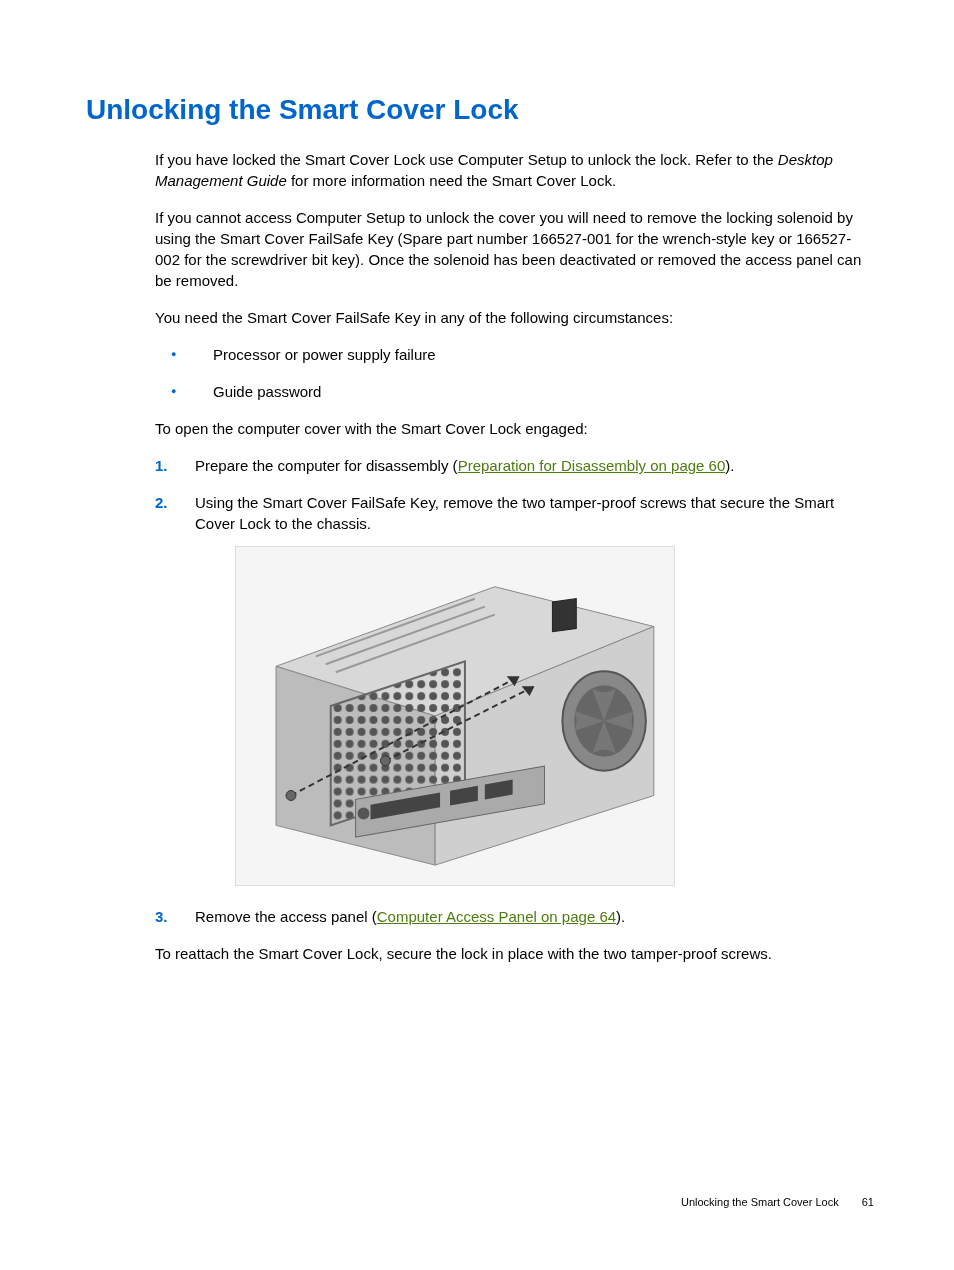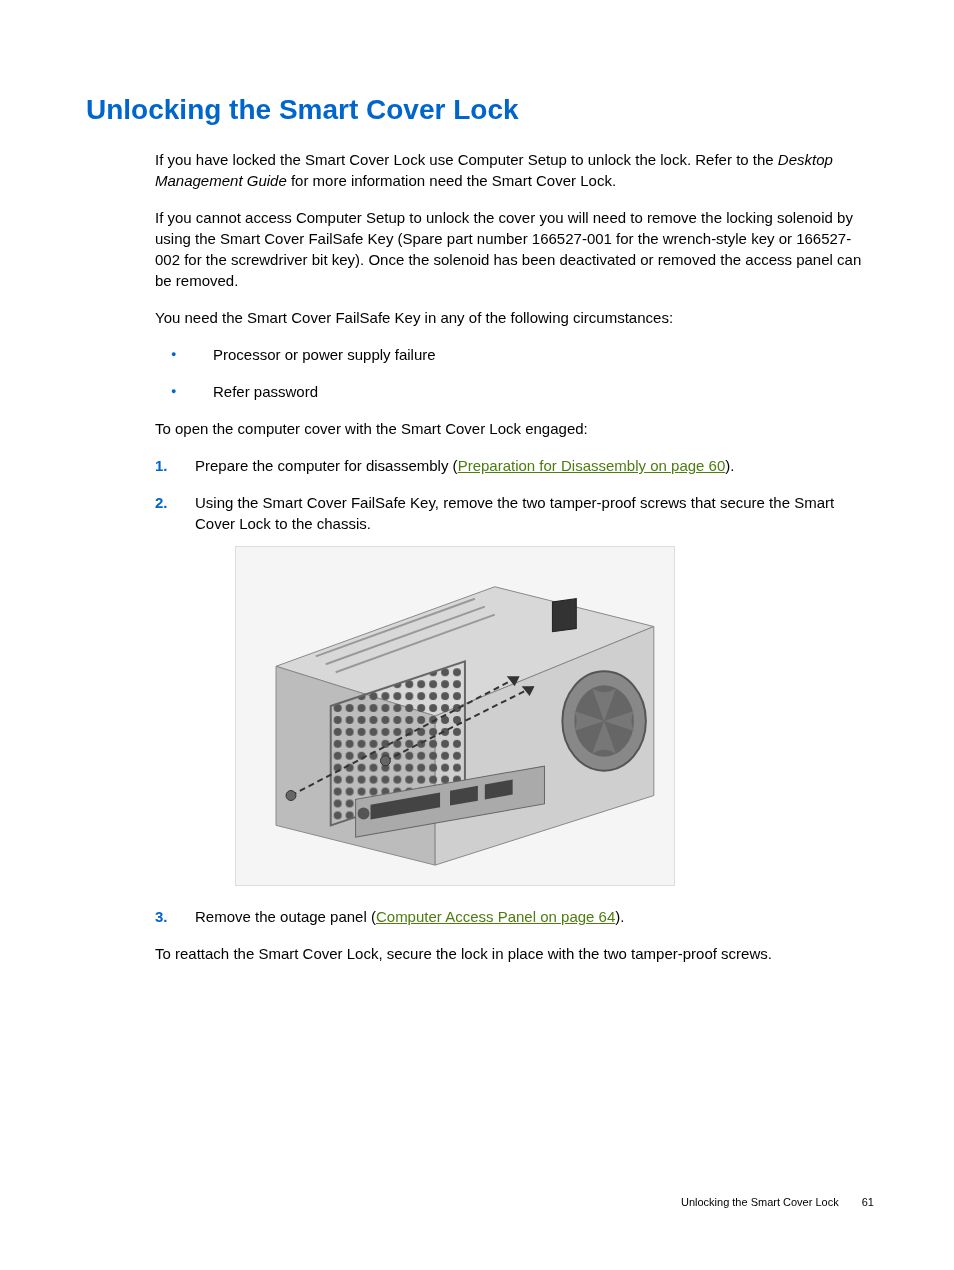--- a/index.html
+++ b/index.html
@@ -108,21 +108,21 @@
   <p>
     <span>If you have locked the Smart Cover Lock use Computer Setup to unlock the lock. Refer to the </span><span class="italic">Desktop Management Guide</span><span> for more information need the Smart Cover Lock.</span>
   </p>
 
   <p>If you cannot access Computer Setup to unlock the cover you will need to remove the locking solenoid by using the Smart Cover FailSafe Key (Spare part number 166527-001 for the wrench-style key or 166527-002 for the screwdriver bit key). Once the solenoid has been deactivated or removed the access panel can be removed.</p>
 
   <p>You need the Smart Cover FailSafe Key in any of the following circumstances:</p>
 
   <ul class="bullet-list">
     <li>Processor or power supply failure</li>
-    <li>Refer password</li>
+    <li>Guide password</li>
   </ul>
 
   <p>To open the computer cover with the Smart Cover Lock engaged:</p>
 
   <ol class="num-list">
     <li>
       <span class="num">1.</span>
       <span>Prepare the computer for disassembly (</span><a class="link" href="#">Preparation for Disassembly on page 60</a><span>).</span>
     </li>
     <li>
@@ -174,21 +174,21 @@
           <line x1="150" y1="215" x2="300" y2="140" stroke="#333" stroke-width="2" stroke-dasharray="6,4"></line>
           <circle cx="150" cy="215" r="5" fill="#666" stroke="#333"></circle>
           <polygon points="300,140 287,140 295,150" fill="#333"></polygon>
 
           <rect x="318" y="100" width="24" height="30" fill="#333" stroke="#222" transform="skewY(-8)"></rect>
         </svg>
       </div>
     </li>
     <li>
       <span class="num">3.</span>
-      <span>Remove the outage panel (</span><a class="link" href="#">Computer Access Panel on page 64</a><span>).</span>
+      <span>Remove the access panel (</span><a class="link" href="#">Computer Access Panel on page 64</a><span>).</span>
     </li>
   </ol>
 
   <p>To reattach the Smart Cover Lock, secure the lock in place with the two tamper-proof screws.</p>
 </div>
 
 <div class="footer">
   <span>Unlocking the Smart Cover Lock</span>
   <span class="page-num">61</span>
 </div>

